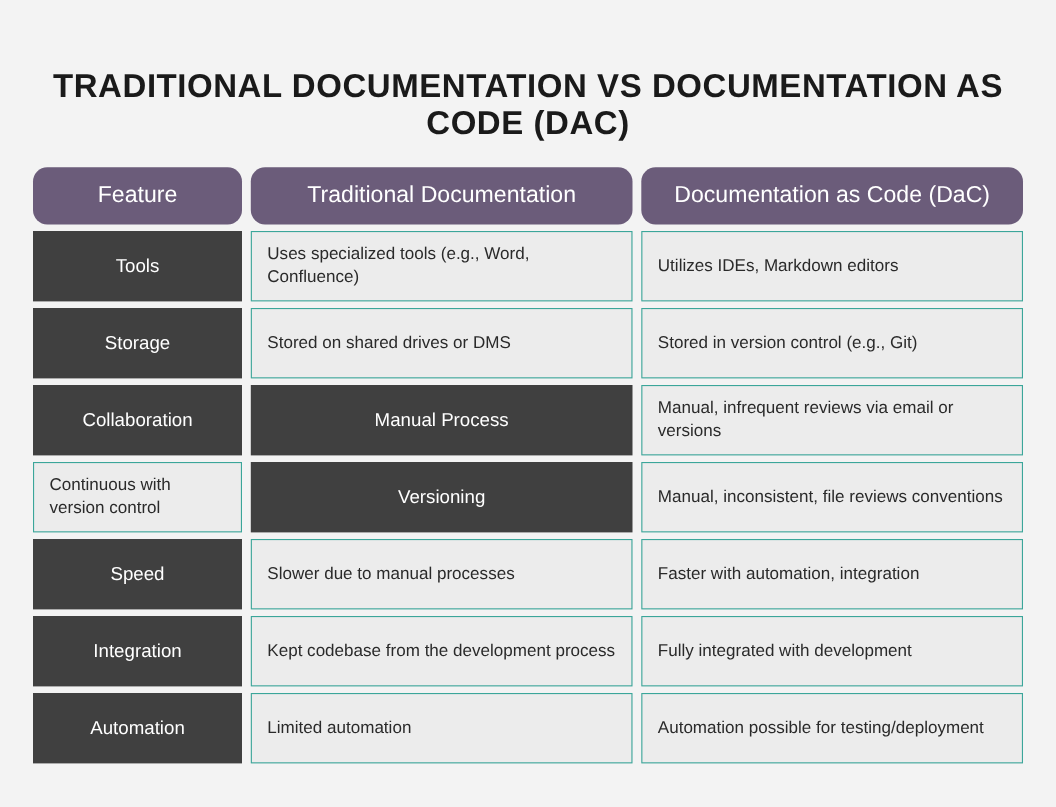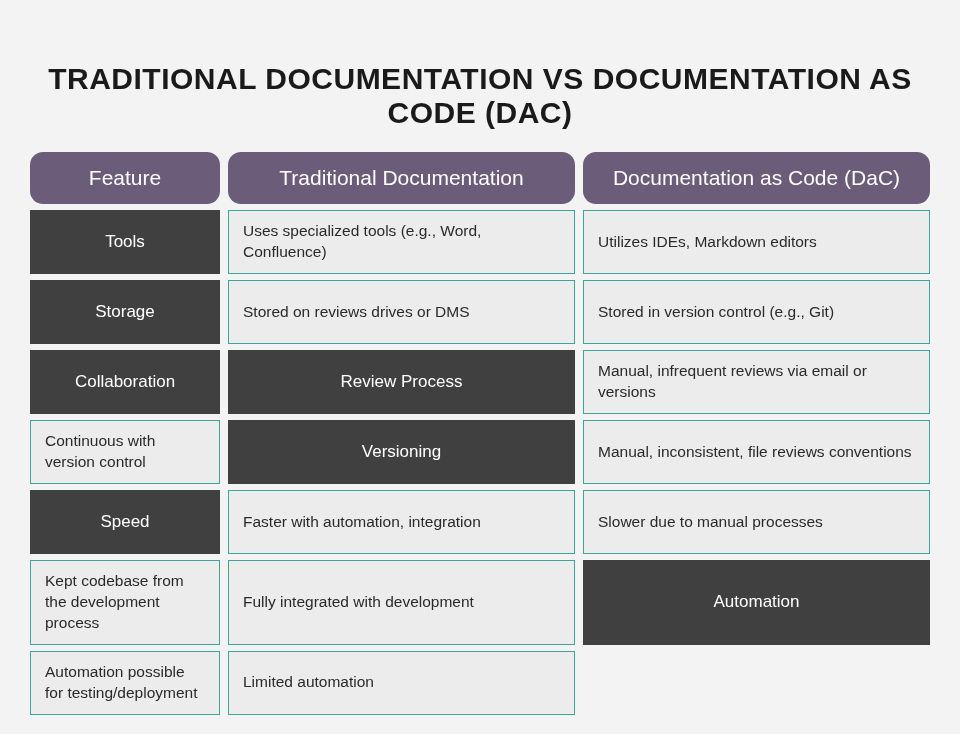--- a/index.html
+++ b/index.html
@@ -71,35 +71,36 @@
 <div class="grid">
   <div class="hdr">Feature</div>
   <div class="hdr">Traditional Documentation</div>
   <div class="hdr">Documentation as Code (DaC)</div>
 
   <div class="feat">Tools</div>
   <div class="cell">Uses specialized tools (e.g., Word, Confluence)</div>
   <div class="cell">Utilizes IDEs, Markdown editors</div>
 
   <div class="feat">Storage</div>
-  <div class="cell">Stored on reviews drives or DMS</div>
+  <div class="cell">Stored on shared drives or DMS</div>
   <div class="cell">Stored in version control (e.g., Git)</div>
 
   <div class="feat">Collaboration</div>
 
-  <div class="feat">Review Process</div>
+  <div class="feat">Manual Process</div>
   <div class="cell">Manual, infrequent reviews via email or versions</div>
   <div class="cell">Continuous with version control</div>
 
   <div class="feat">Versioning</div>
   <div class="cell">Manual, inconsistent, file reviews conventions</div>
 
   <div class="feat">Speed</div>
+  <div class="cell">Slower due to manual processes</div>
   <div class="cell">Faster with automation, integration</div>
-  <div class="cell">Slower due to manual processes</div>
 
+  <div class="feat">Integration</div>
   <div class="cell">Kept codebase from the development process</div>
   <div class="cell">Fully integrated with development</div>
 
   <div class="feat">Automation</div>
+  <div class="cell">Limited automation</div>
   <div class="cell">Automation possible for testing/deployment</div>
-  <div class="cell">Limited automation</div>
 </div>
 
 </body></html>

